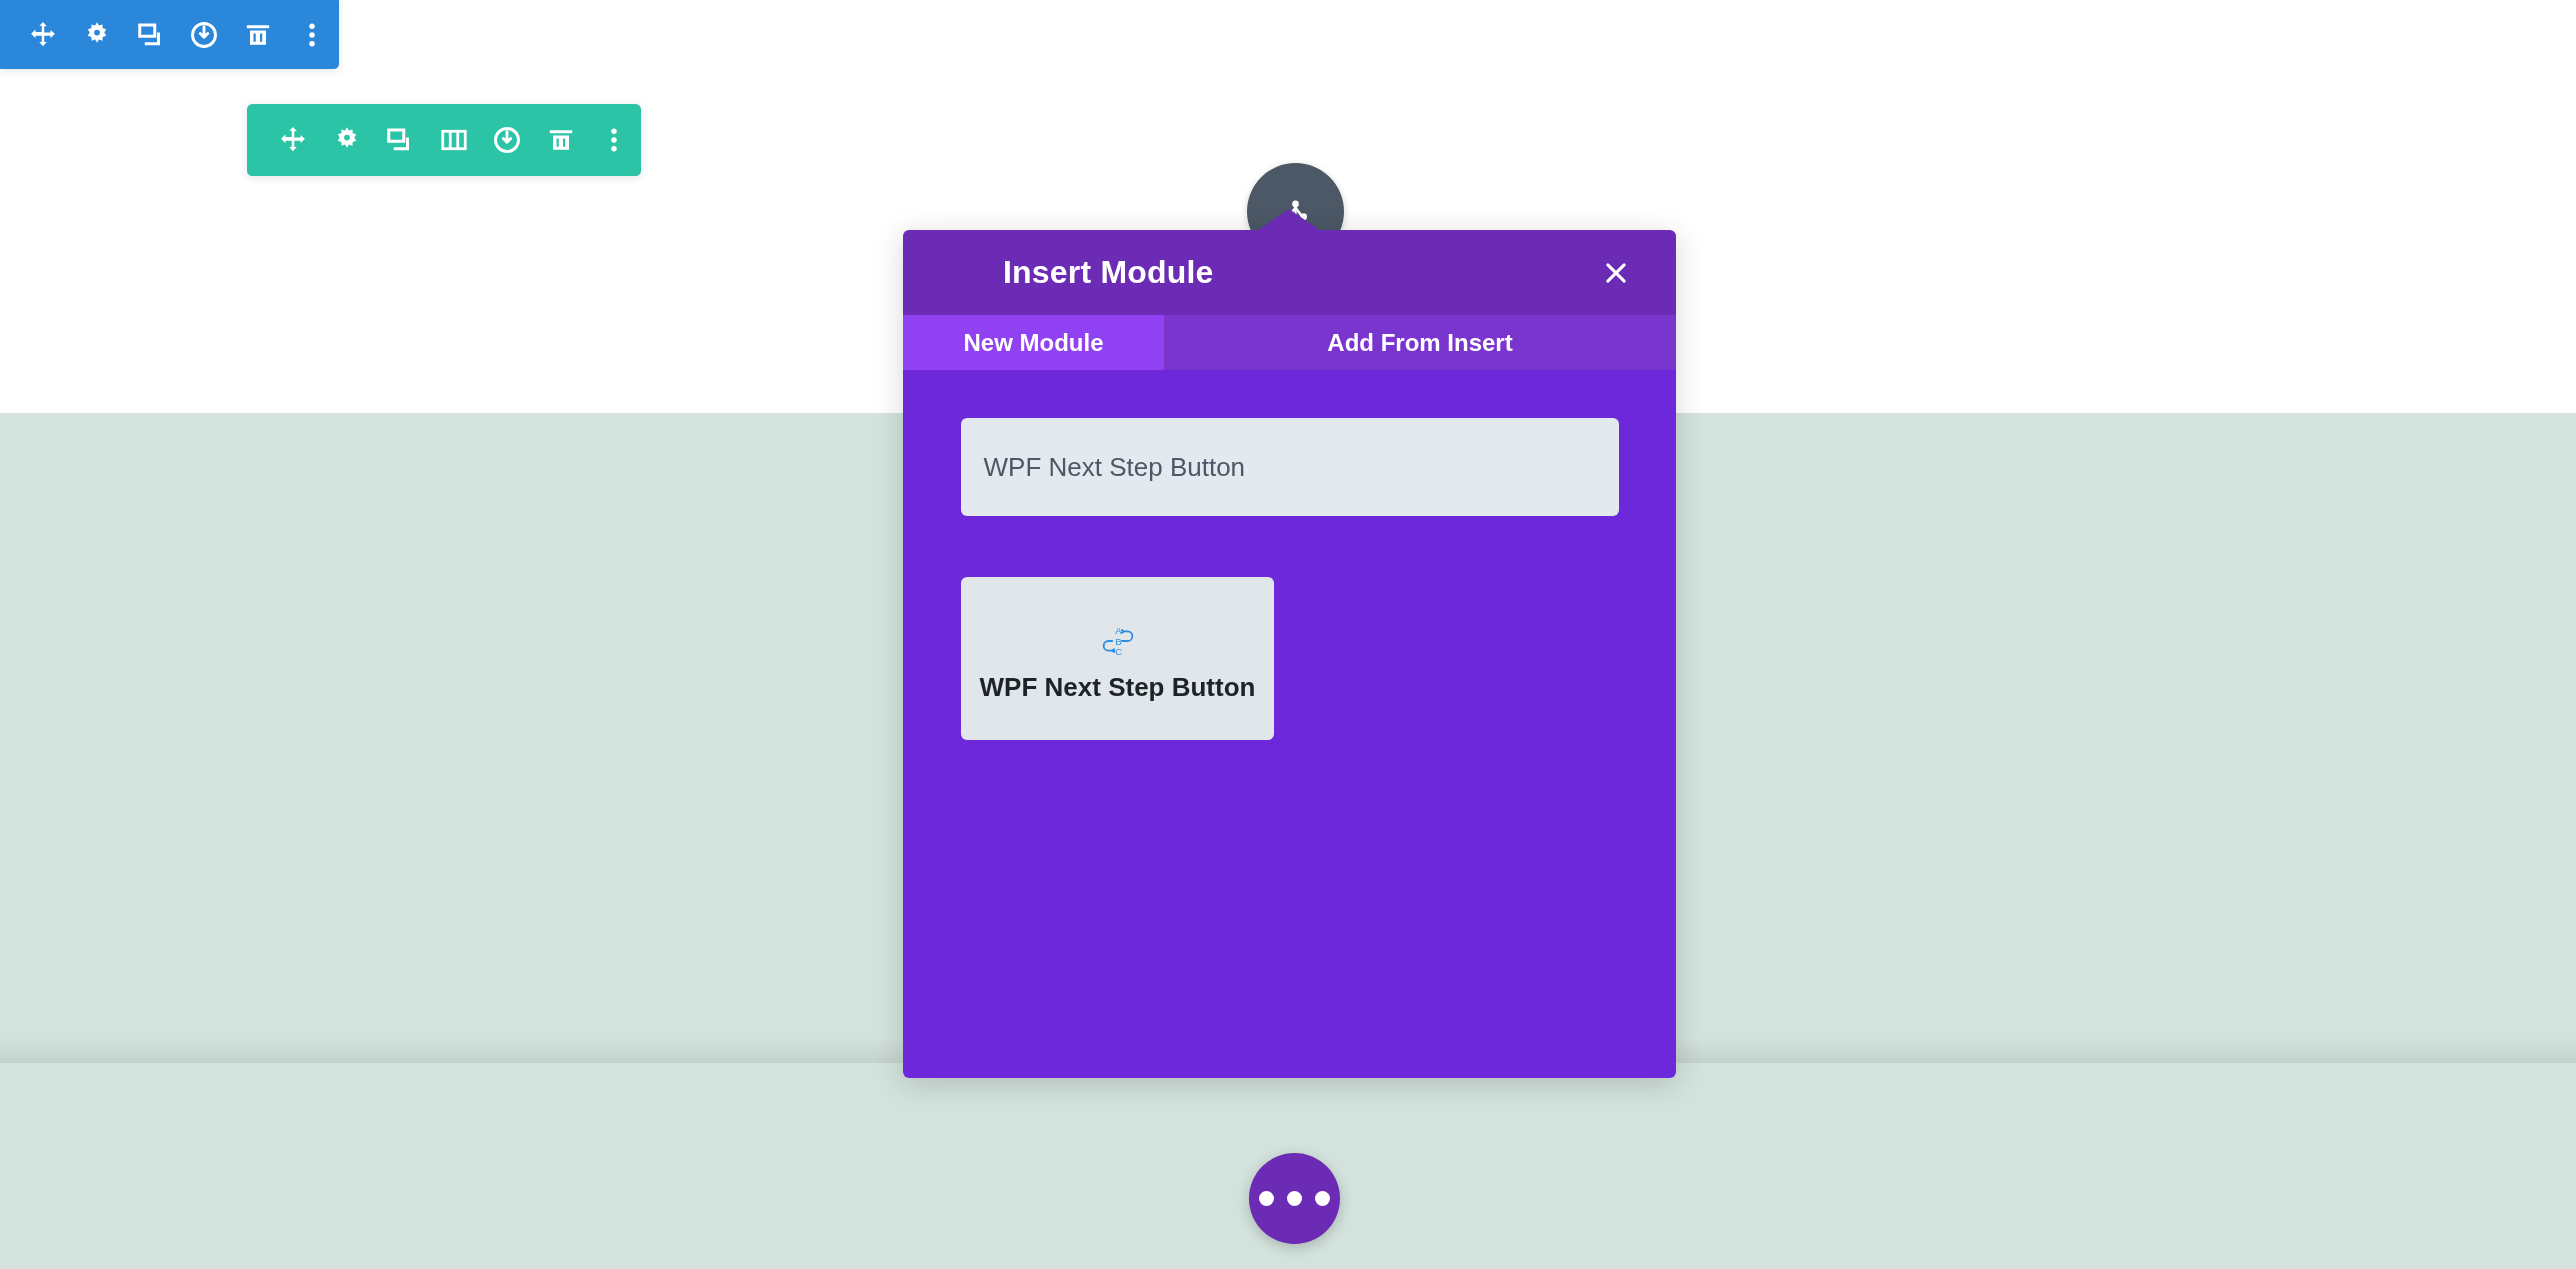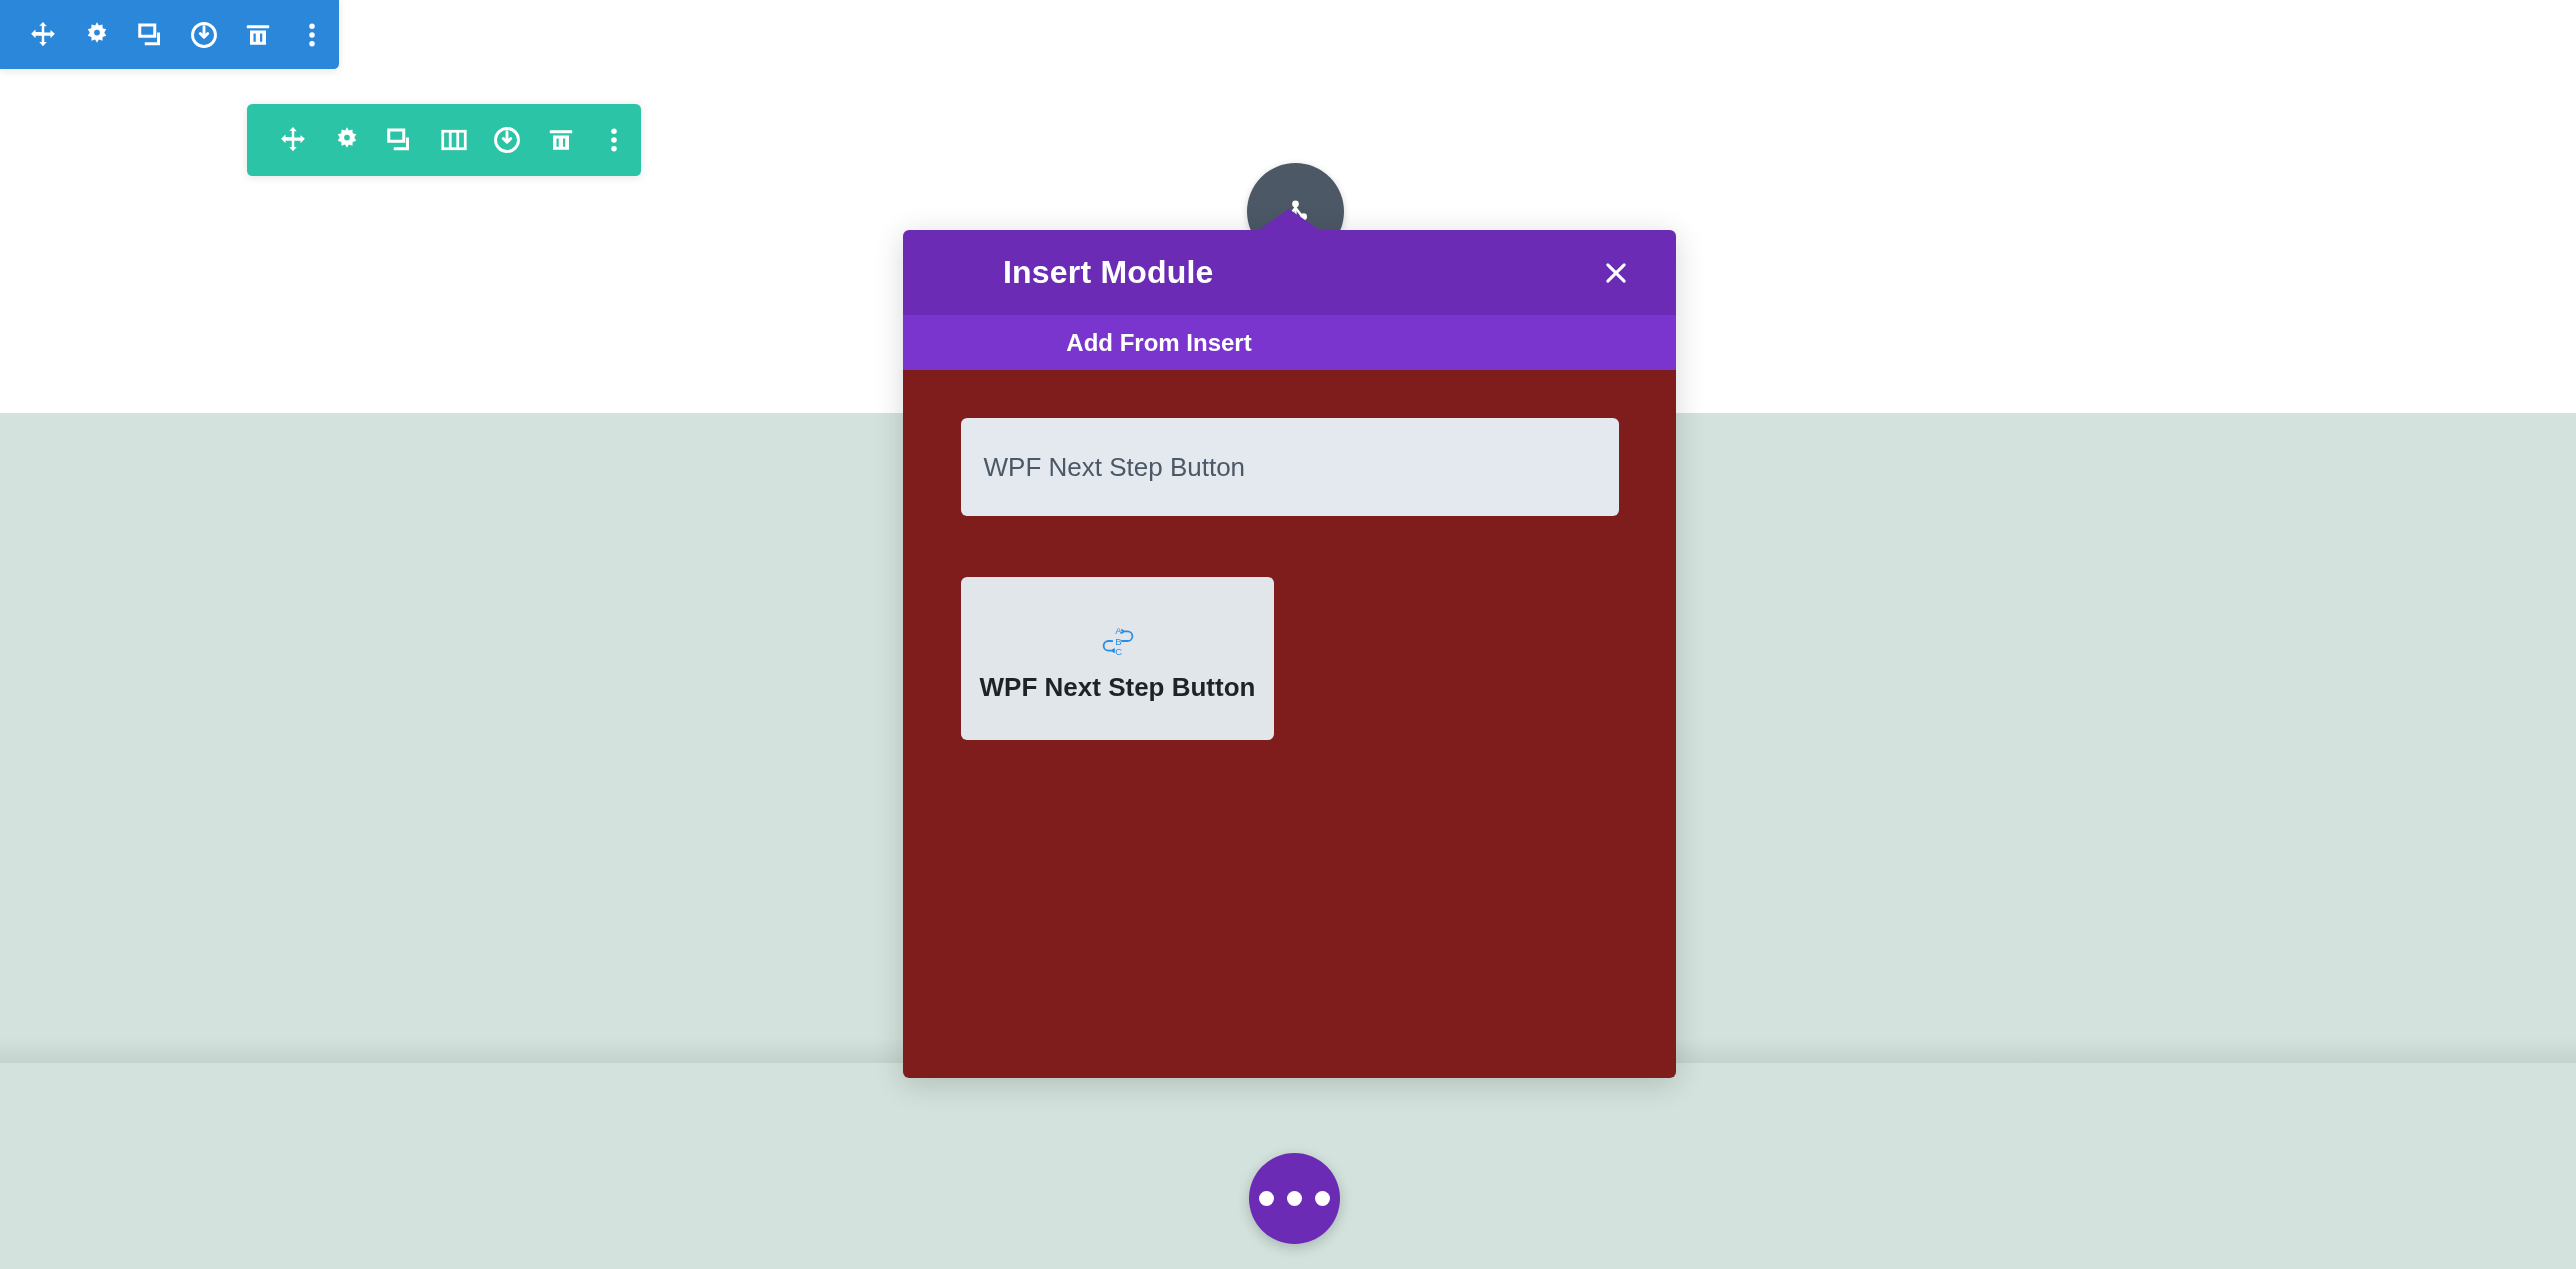--- a/index.html
+++ b/index.html
@@ -143,21 +143,21 @@
     cursor: pointer;
     height: 55px;
     background: #7b35cf;
   }
   .tab.active { background: #9042f2; }
   .tab-new { width: 261px; }
   .tab-lib { width: 512px; }
 
   .modal-body {
     padding: 48px 0 0 0;
-    background: #7f1d1d;
+    background: #6d28d9;
     height: 708px;
   }
   .search-field {
     margin: 0 auto;
     width: 658px;
     height: 98px;
     background: #e4e9ef;
     border-radius: 6.1px;
     display: flex;
     align-items: center;
@@ -331,20 +331,21 @@
     <div class="modal-header">
       <div class="modal-title">Insert Module</div>
       <div class="modal-close">
         <svg width="28" height="28" viewBox="0 0 24 24" fill="none" stroke="#ffffff" stroke-width="2.6" stroke-linecap="round">
           <path d="M5 5l14 14M19 5L5 19"></path>
         </svg>
       </div>
     </div>
 
     <div class="tabs">
+      <div class="tab tab-new active">New Module</div>
       <div class="tab tab-lib">Add From Insert</div>
     </div>
 
     <div class="modal-body">
 
       <div class="search-field" title="Search Modules">
         <span class="search-value">WPF Next Step Button</span>
       </div>
 
       <div class="module-grid">

